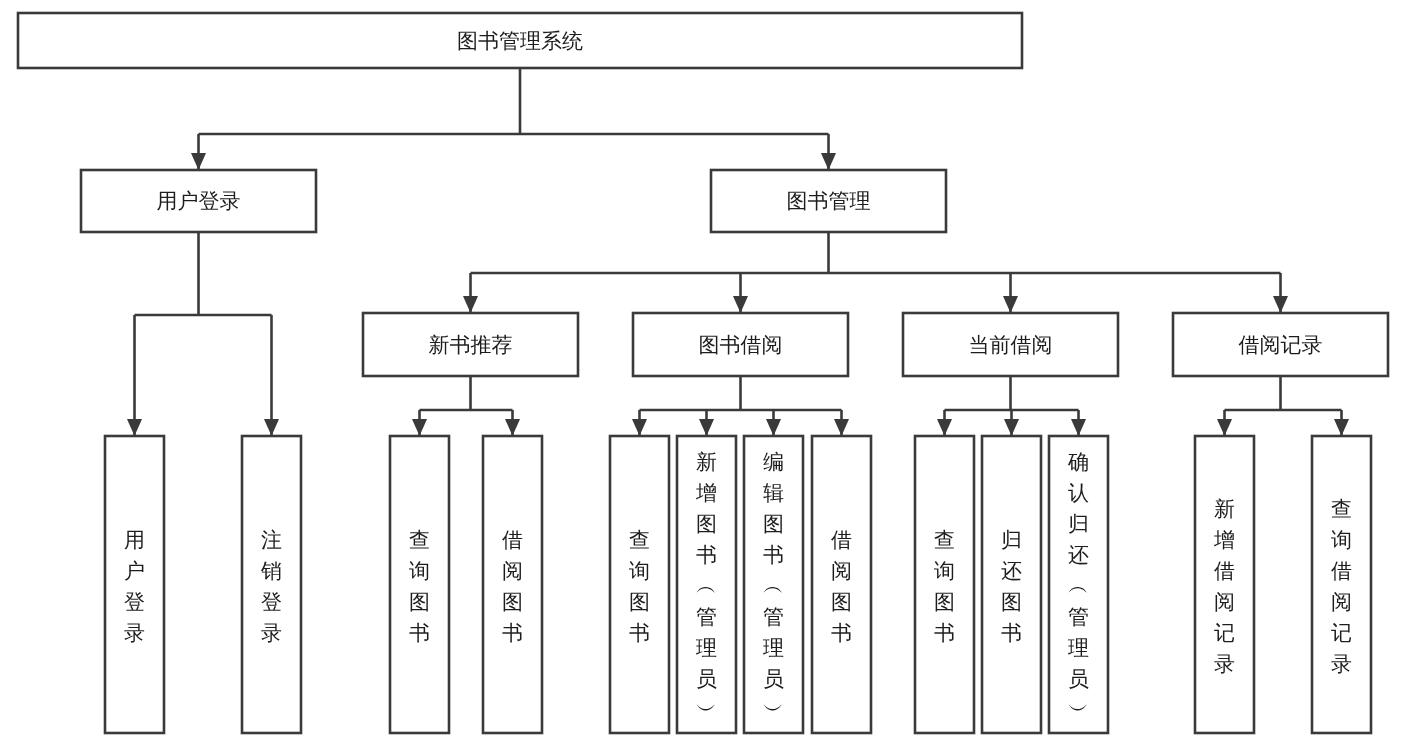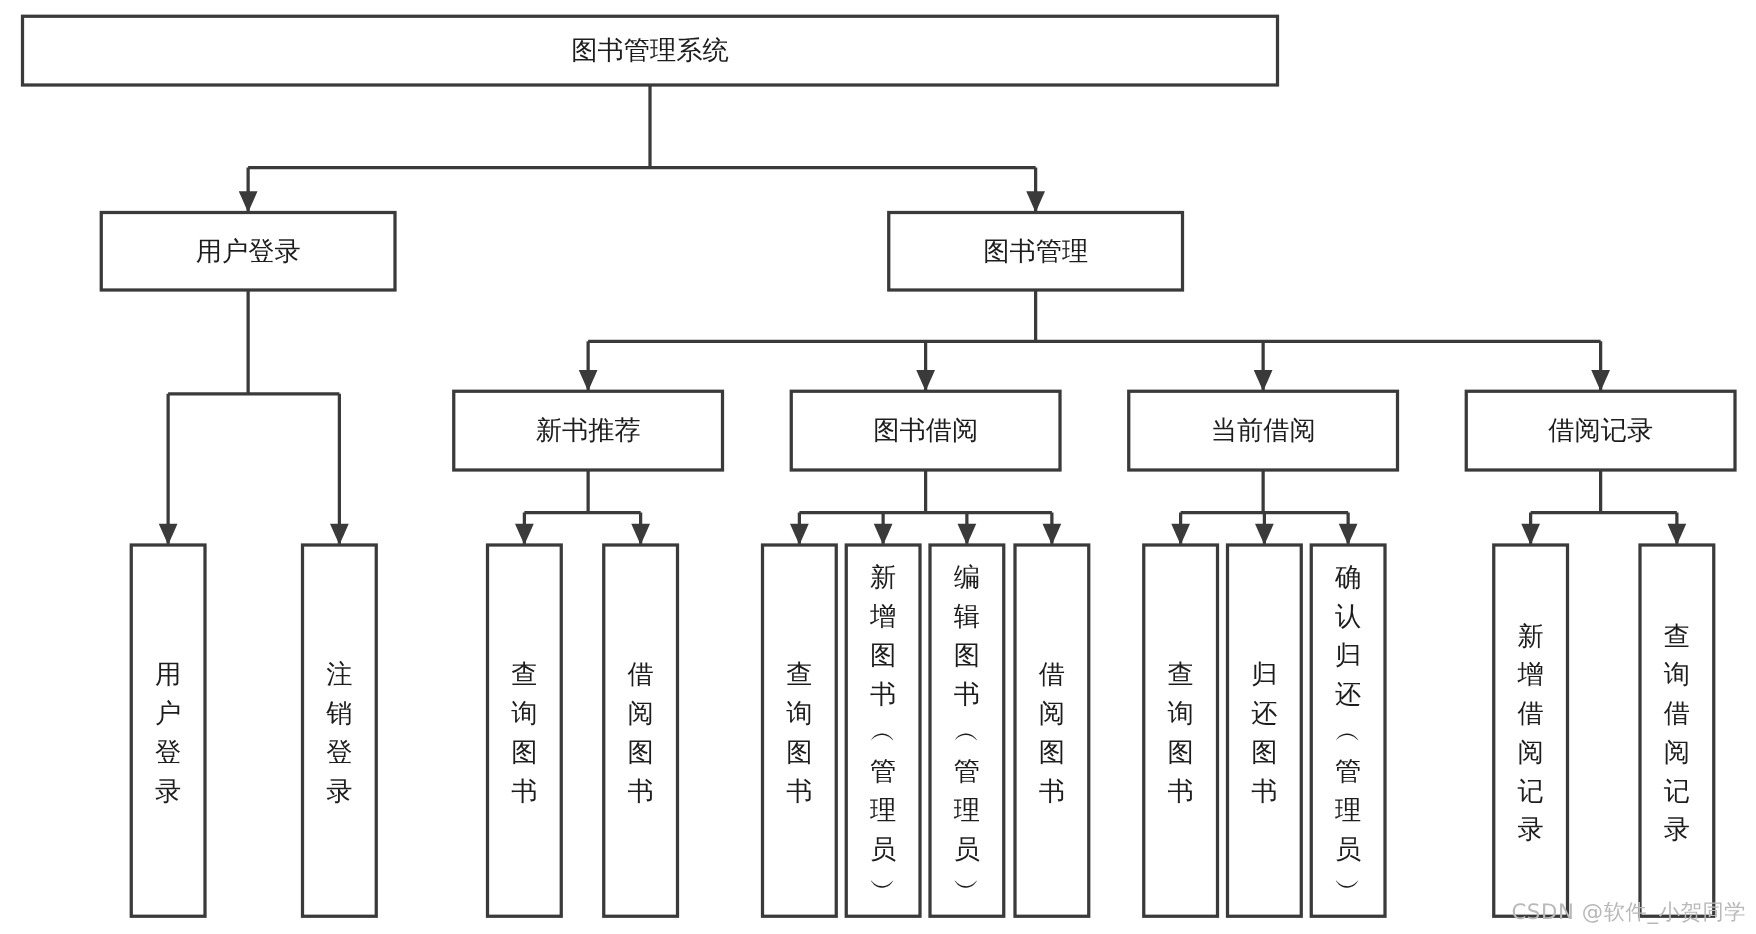--- a/index.html
+++ b/index.html
@@ -204,15 +204,14 @@
           <rect x="1195" y="436" width="59" height="297" class="node-box"></rect>
           <text x="1224.5" y="515.68" class="node-label-v"><tspan x="1224.5" dy="0">新</tspan><tspan x="1224.5" dy="31">增</tspan><tspan x="1224.5" dy="31">借</tspan><tspan x="1224.5" dy="31">阅</tspan><tspan x="1224.5" dy="31">记</tspan><tspan x="1224.5" dy="31">录</tspan></text>
         </g>
         <g>
           <rect x="1312" y="436" width="59" height="297" class="node-box"></rect>
           <text x="1341.5" y="515.68" class="node-label-v"><tspan x="1341.5" dy="0">查</tspan><tspan x="1341.5" dy="31">询</tspan><tspan x="1341.5" dy="31">借</tspan><tspan x="1341.5" dy="31">阅</tspan><tspan x="1341.5" dy="31">记</tspan><tspan x="1341.5" dy="31">录</tspan></text>
         </g>
       </g>
   </svg>
 
-  <div class="watermark">CSDN @软件_小贺同学</div>
 
 </div>
 
 </body></html>

